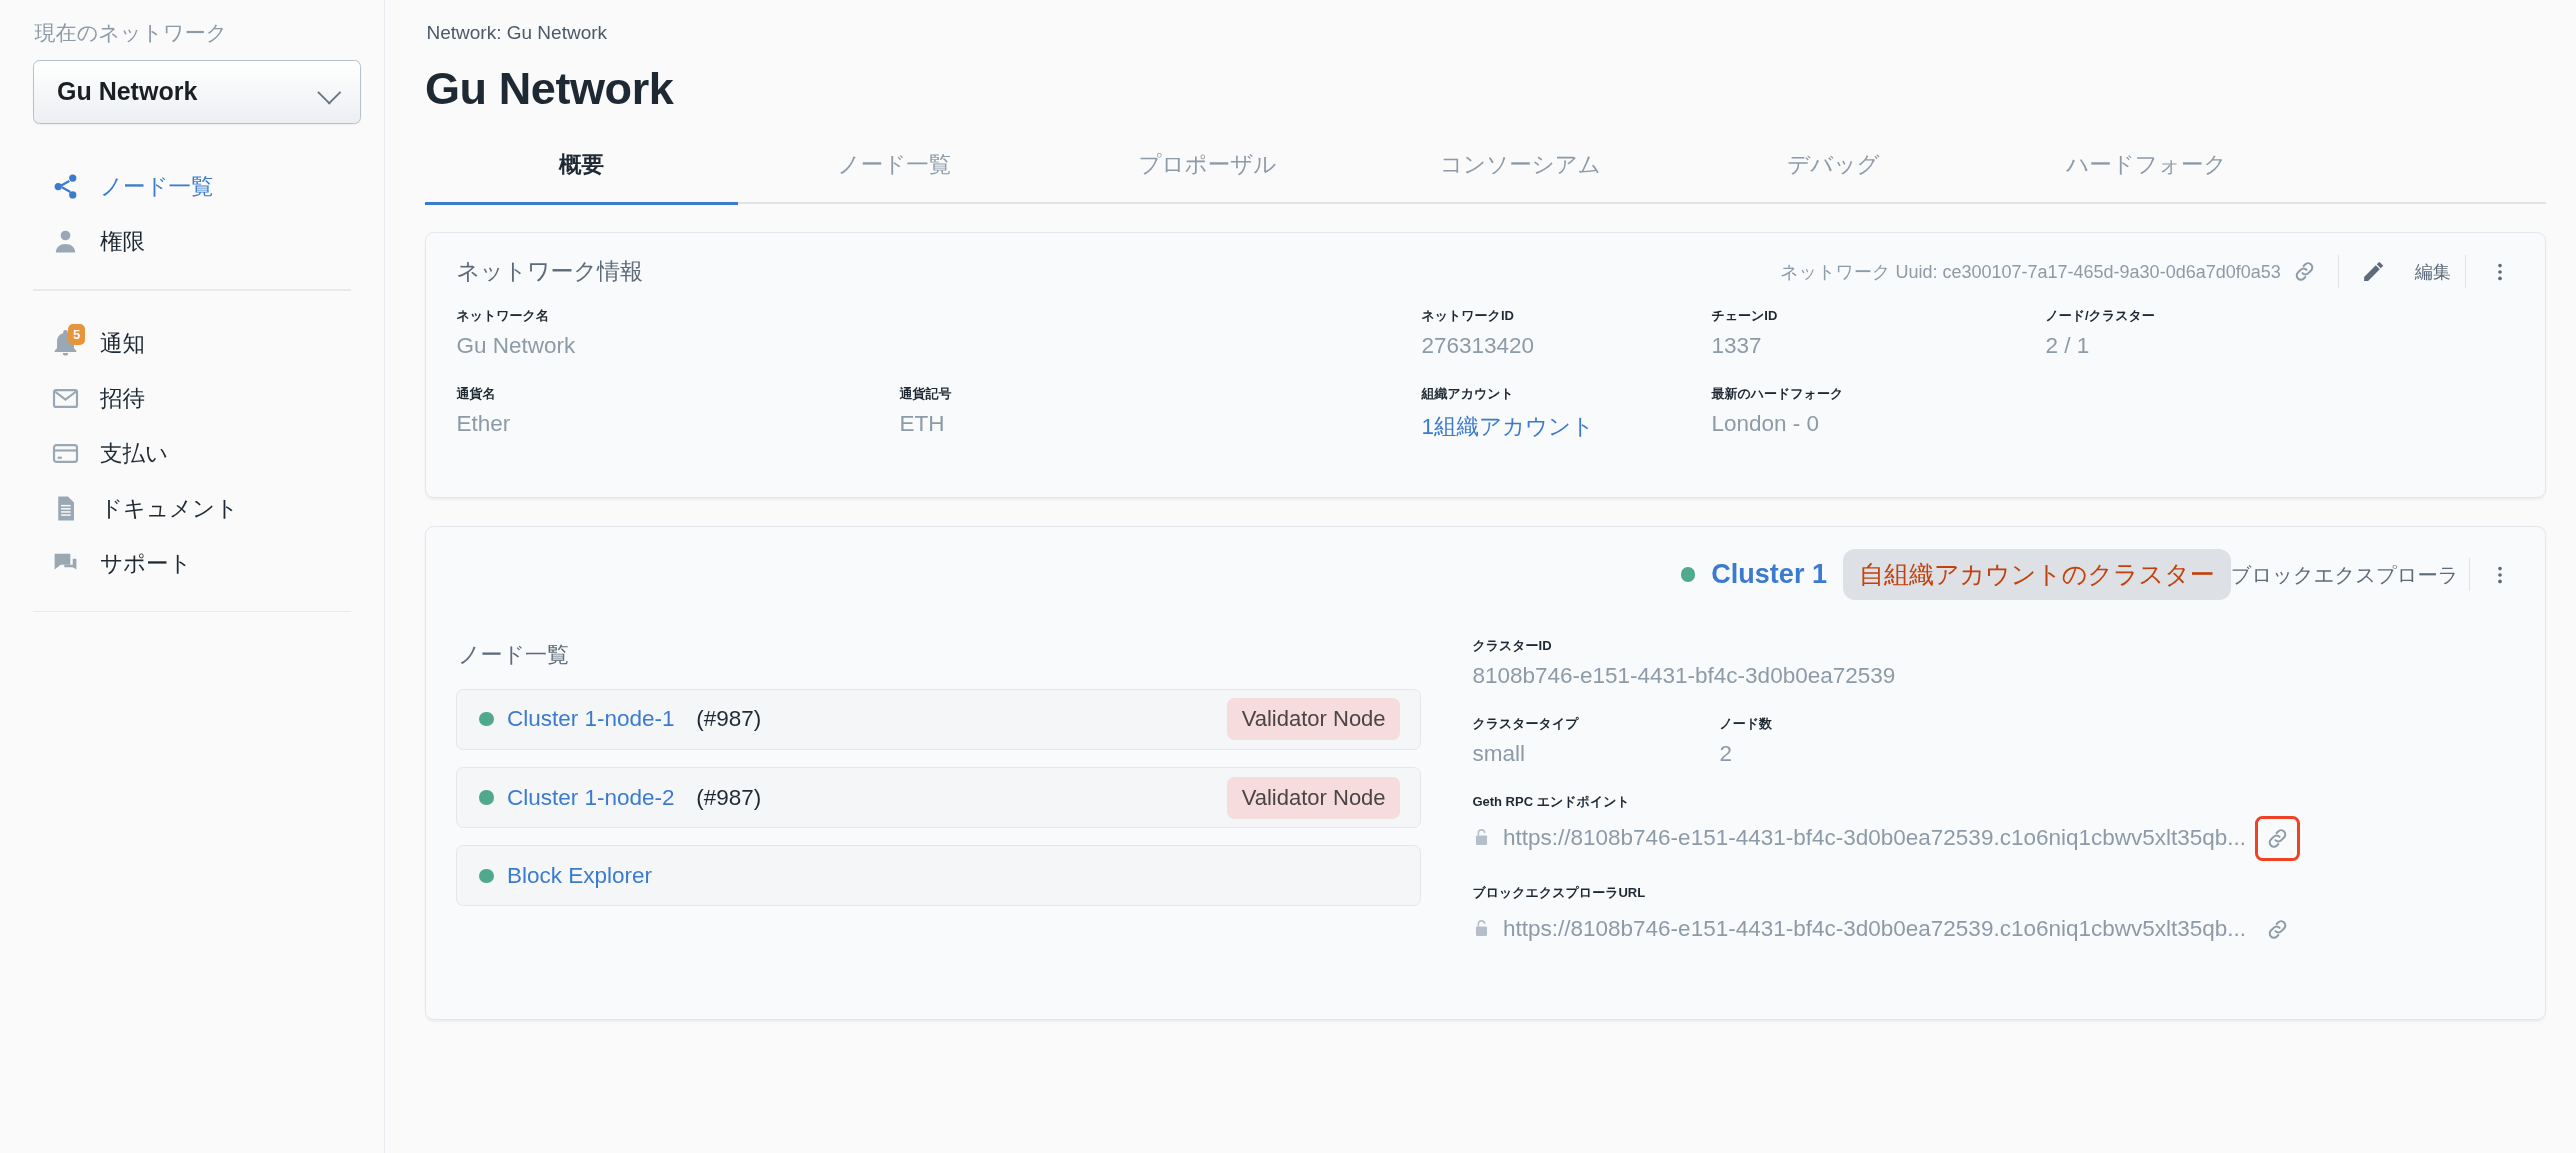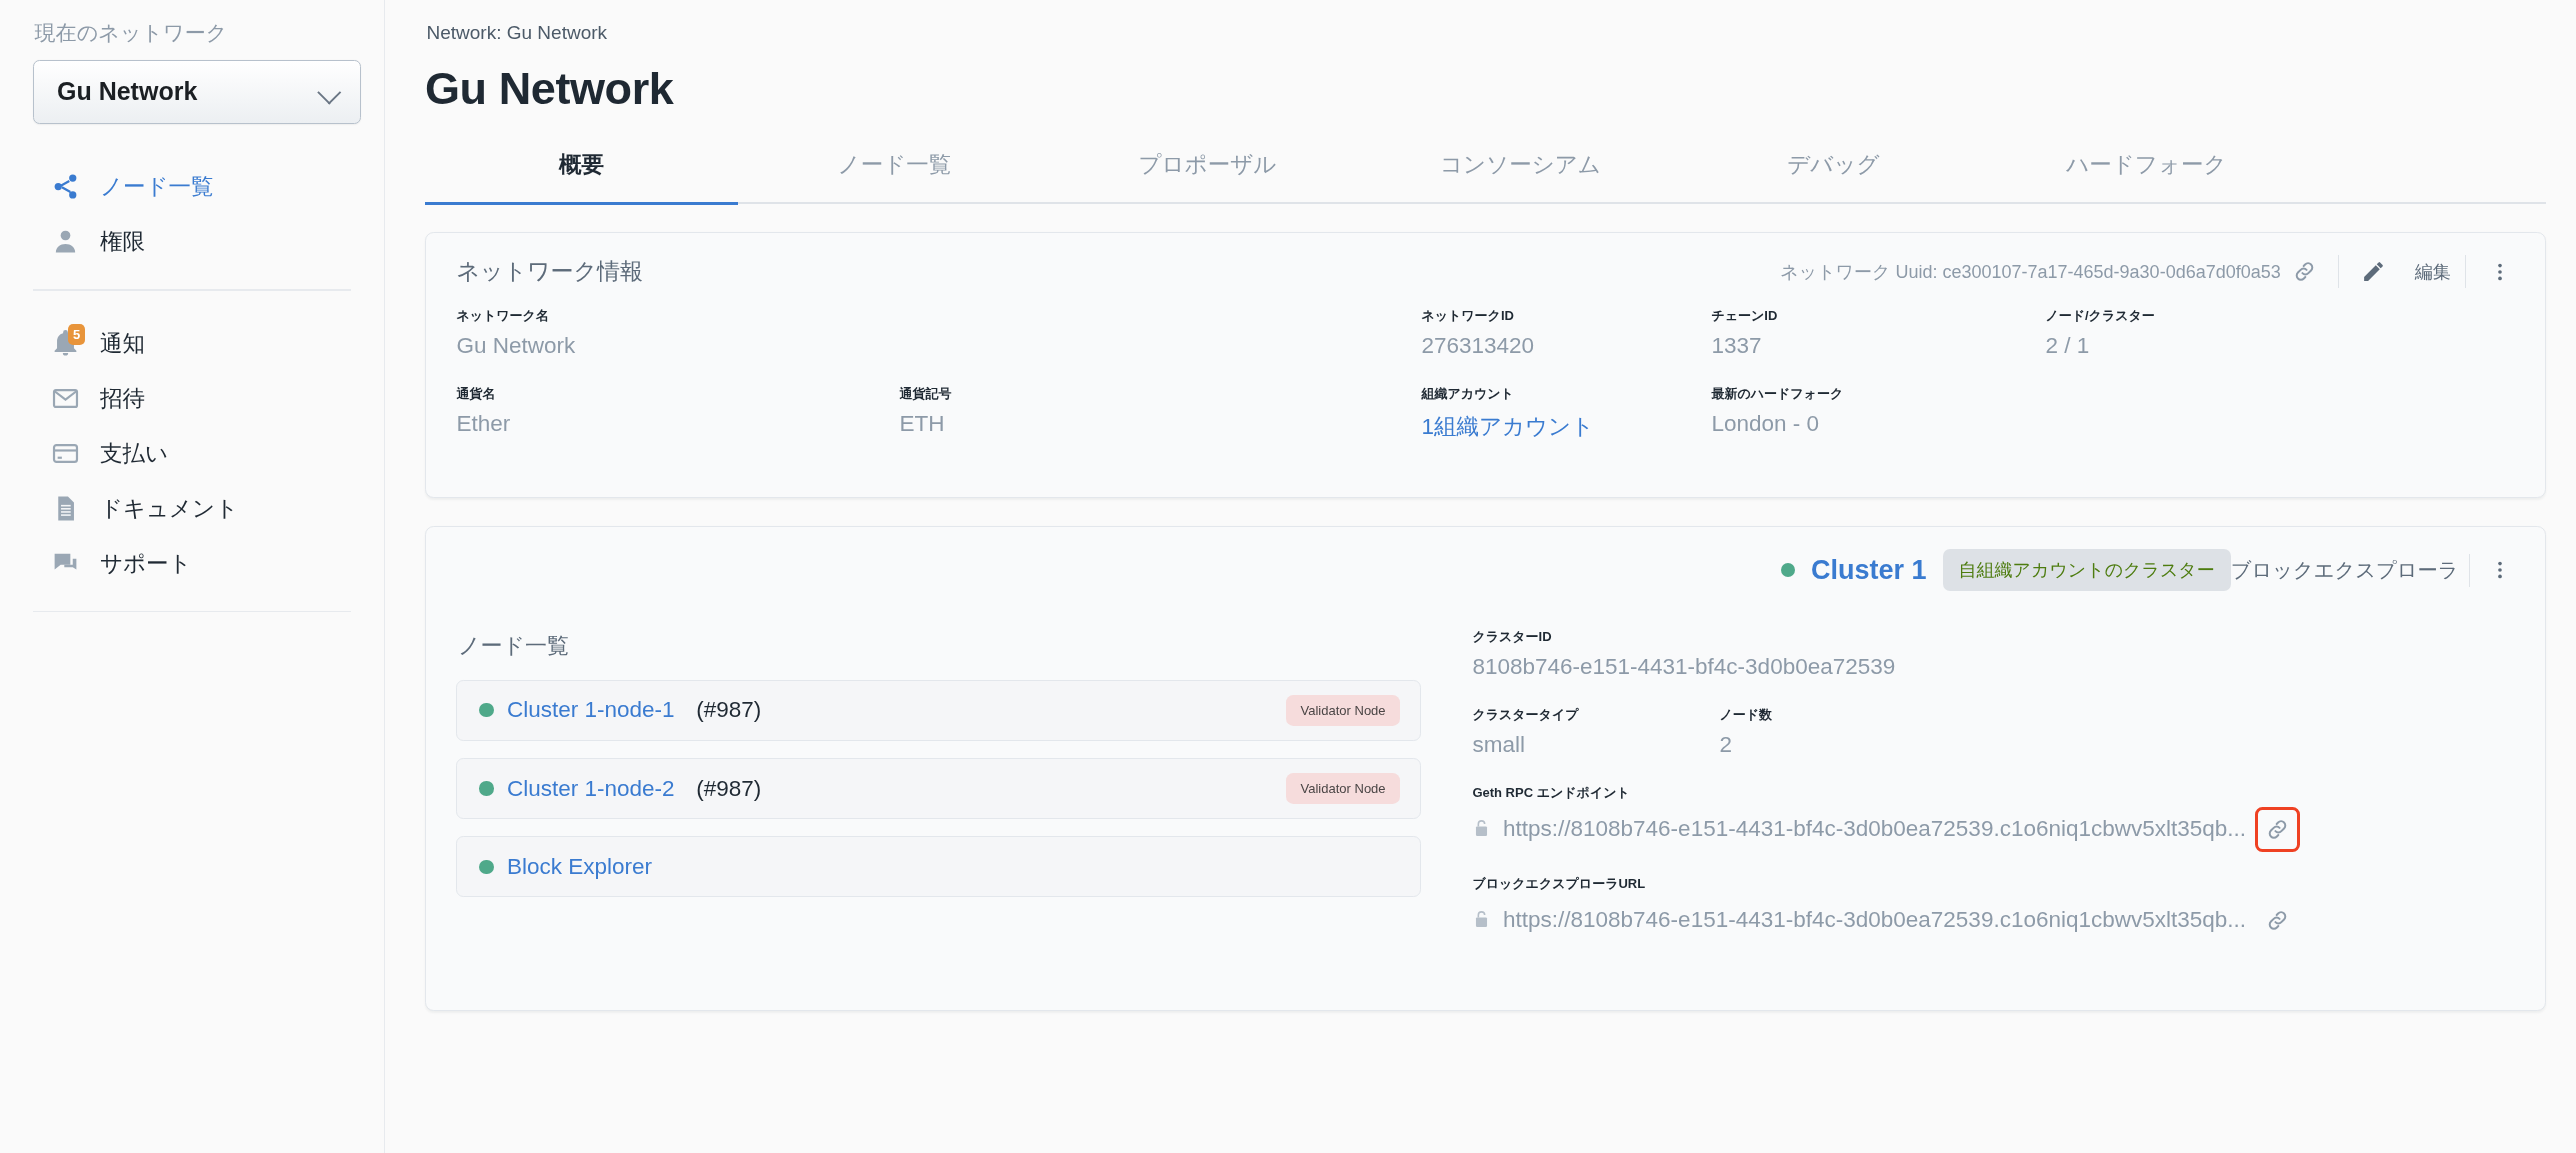--- a/index.html
+++ b/index.html
@@ -117,40 +117,40 @@
 
   
   .cluster-head {
     display: flex; align-items: center; justify-content: flex-end;
     padding: 22px 25px 11.6px 30.5px;
   }
   .cluster-head-left { display: flex; align-items: center; gap: 16px; }
   .dot { width: 14.5px; height: 14.5px; border-radius: 50%; background: #4fa98a; flex:0 0 14.5px; }
   .cluster-name { font-size: 27px; font-weight: bold; color: #3a7bd0; }
   .chip {
-    background: #dde1e6; color: #4d7c0f;
-    font-size: 18px; border-radius: 7px; padding: 9.4px 16px;
+    background: #dde1e6; color: #c2410c;
+    font-size: 25px; border-radius: 12px; padding: 9.4px 16px;
   }
   .cluster-head-right { display: flex; align-items: center; }
   .explorer-link { font-size: 20.3px; color: #5d6b7a; cursor: pointer; }
 
   .cluster-body { display: flex; padding: 11.6px 30.5px 44px 30.5px; }
   .nodes-col { flex: 0 0 1016px; padding-right: 51px; }
   .nodes-title { font-size: 22px; color: #5d6b7a; margin: 16px 0 19px 1.5px; }
   .node-row {
     display: flex; align-items: center; justify-content: space-between;
     background: #f5f6f8; border: 1.5px solid #e3e7ec; border-radius: 7.3px;
     height: 61px; padding: 0 20.3px 0 22px; margin-bottom: 17.4px; cursor: pointer;
   }
   .node-left { display: flex; align-items: center; gap: 13px; }
   .node-name { font-size: 22.5px; color: #3a7bd0; }
   .node-num { font-size: 22.5px; color: #1f2933; margin-left: 8.7px; }
   .tag {
     background: #f6dcdc; color: #4a4545;
-    font-size: 13px; border-radius: 7.3px; padding: 8px 14.5px;
+    font-size: 22px; border-radius: 7.3px; padding: 8px 14.5px;
   }
   .detail-col { flex: 1 1 auto; min-width: 0; padding-top: 13px; }
   .url-row { display: flex; align-items: center; gap: 11.6px; }
   .url-text {
     font-size: 22.5px; color: #8d9aa8;
     white-space: nowrap; overflow: hidden;
   }
   .lock-icon { flex: 0 0 19px; }
   .highlight-box { outline: 3.6px solid #ef4123; outline-offset: 0; }
 </style>

